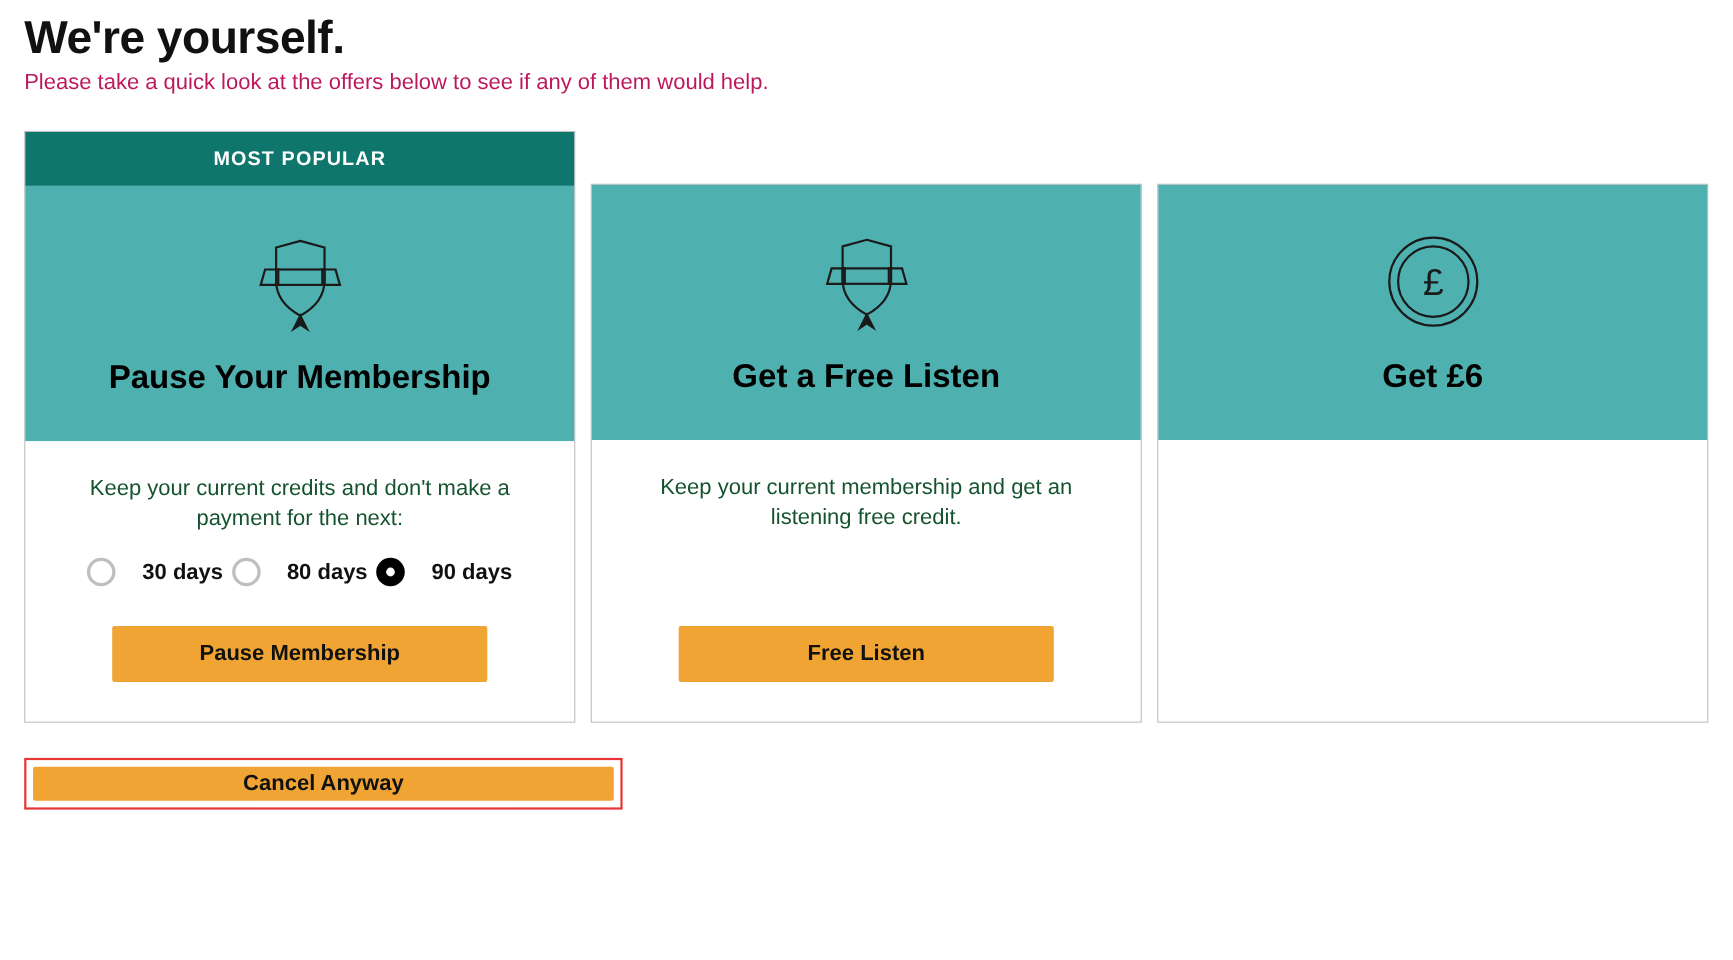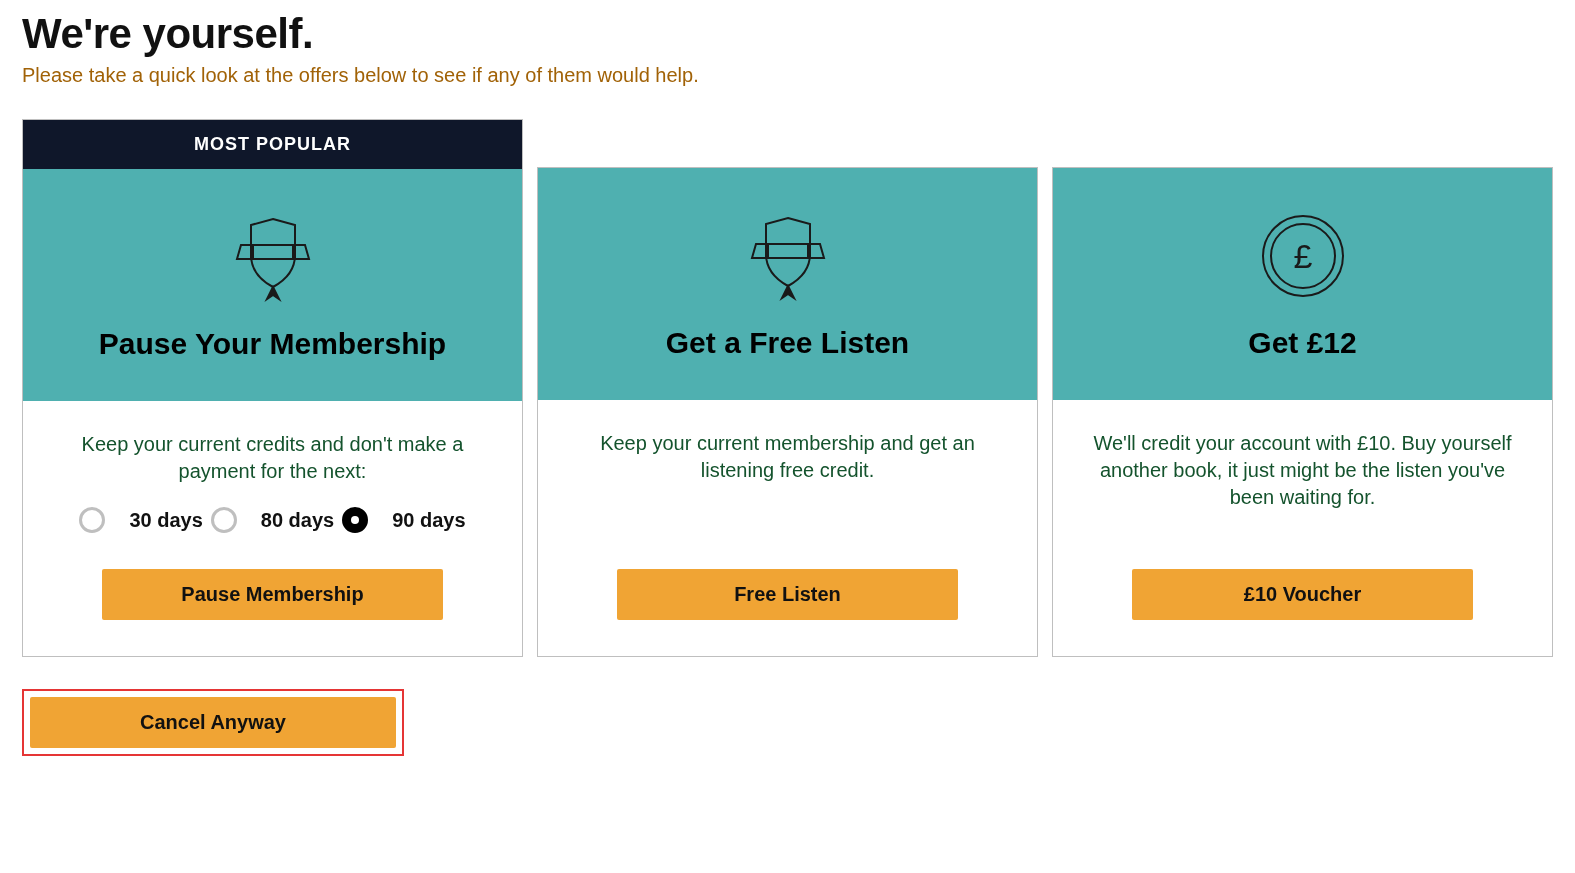--- a/index.html
+++ b/index.html
@@ -10,37 +10,37 @@
     color: #111;
   }
   .page-title {
     font-size: 42px;
     font-weight: 800;
     letter-spacing: -0.5px;
     margin-bottom: 6px;
   }
   .page-subtitle {
     font-size: 20px;
-    color: #a16207;
+    color: #be185d;
     margin-bottom: 32px;
   }
   .cards {
     display: flex;
     gap: 14px;
     align-items: stretch;
   }
   .card {
     flex: 1;
     border: 1px solid #bfbfbf;
     display: flex;
     flex-direction: column;
     background: #fff;
   }
   .card.has-badge .card-badge {
-    background: #0f172a;
+    background: #0f766e;
     color: #fff;
     text-align: center;
     font-size: 18px;
     font-weight: 700;
     letter-spacing: 1px;
     padding: 14px 0;
   }
   .card-header {
     background: #4fb0b0;
     display: flex;
@@ -137,22 +137,22 @@
     border: 2px solid #e53535;
     display: inline-block;
     padding: 6px 6px;
   }
   .cancel-btn {
     background: #f0a434;
     border: none;
     font-size: 20px;
     font-weight: 600;
     color: #111;
-    padding: 14px 0;
-    width: 366px;
+    padding: 4px 0;
+    width: 528px;
     cursor: pointer;
     border-radius: 2px;
   }
   svg { display:block; }
 </style>
 </head>
 <body>
 
 <h1 class="page-title">We're yourself.</h1>
 <p class="page-subtitle">Please take a quick look at the offers below to see if any of them would help.</p>
@@ -220,25 +220,21 @@
 
   <div class="card" style="margin-top:48px;">
     <div class="card-header">
       <div class="icon-wrap">
         <svg width="92" height="92" viewBox="0 0 92 92" fill="none" stroke="#1a1a1a" stroke-width="2">
           <circle cx="46" cy="46" r="40"></circle>
           <circle cx="46" cy="46" r="32"></circle>
           <text x="46" y="58" text-anchor="middle" font-size="34" font-family="Arial" fill="#1a1a1a" stroke="none">£</text>
         </svg>
       </div>
-      <h2 class="card-title">Get £12</h2>
-    </div>
-    <div class="card-body">
-      <p class="card-desc">We'll credit your account with £10. Buy yourself another book, it just might be the listen you've been waiting for.</p>
-      <button class="cta">£10 Voucher</button>
+      <h2 class="card-title">Get £6</h2>
     </div>
   </div>
 
 </div>
 
 <div class="footer-row">
   <div class="highlight-box">
     <button class="cancel-btn">Cancel Anyway</button>
   </div>
 </div>

